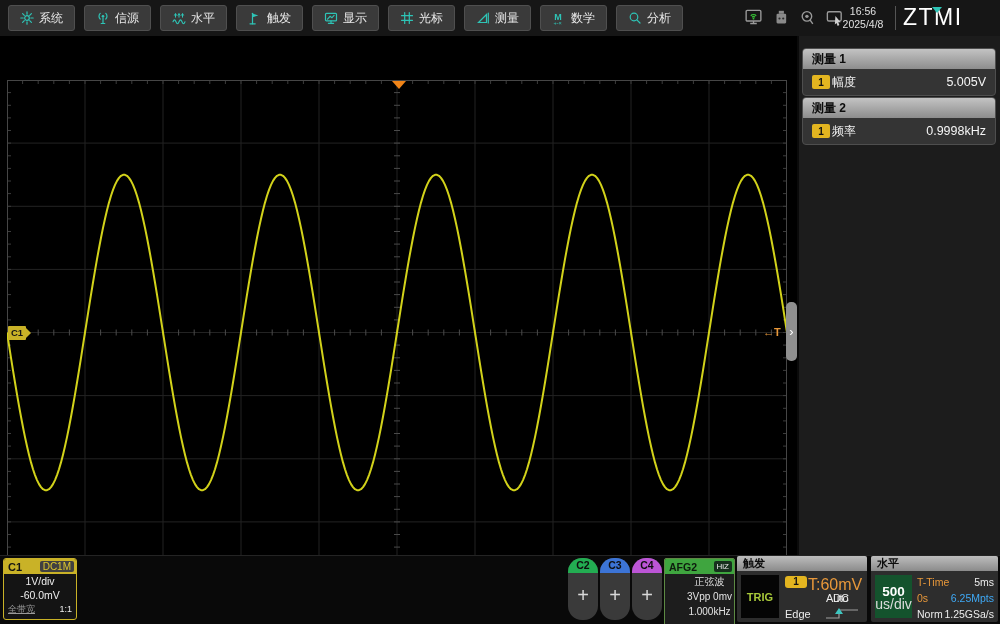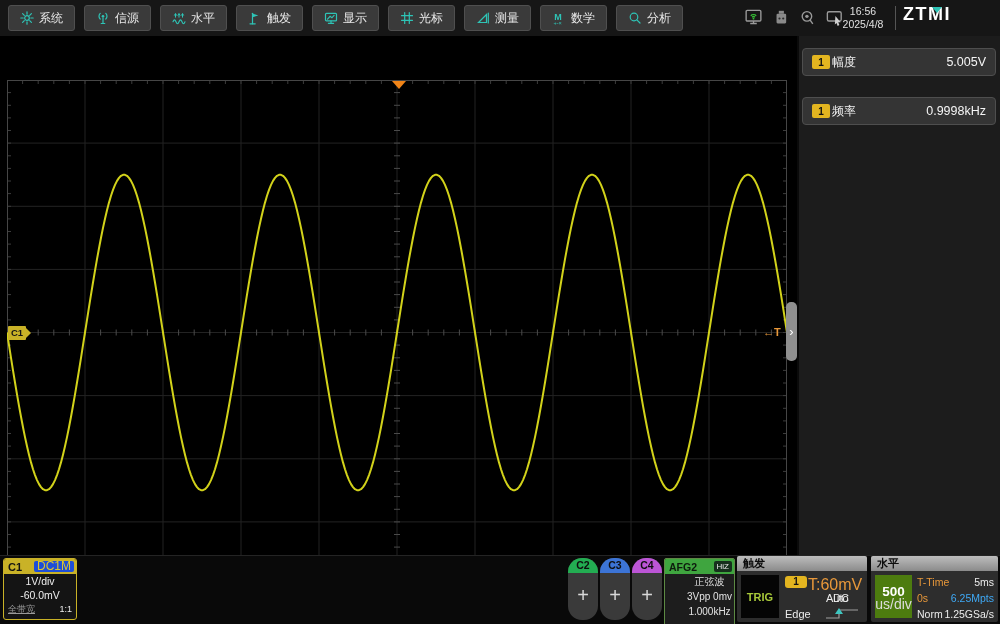--- a/index.html
+++ b/index.html
@@ -10,21 +10,21 @@
   #topbar { position:absolute; left:0; top:0; width:1000px; height:36px; background:#161616; }
   #tb-buttons { position:absolute; left:8px; top:5px; display:flex; gap:9px; }
   .tbtn { width:67px; height:26px; background:#3a3a3a; border:1px solid #4f4f4f; border-radius:3px;
     display:flex; align-items:center; justify-content:center; gap:5px; color:#e8e8e8; font-size:12px; cursor:pointer; }
   .tbtn svg { width:14px; height:14px; stroke:#2ec4b6; fill:none; stroke-width:1.2; stroke-linecap:round; }
   #status-icons { position:absolute; left:744px; top:9px; display:flex; gap:8px; align-items:center; }
   #status-icons svg { width:19px; height:17px; stroke:#9a9a9a; fill:none; stroke-width:1.2; }
   #clock { position:absolute; left:836px; top:5px; width:54px; text-align:center; color:#e0e0e0;
     font-size:10.5px; line-height:13px; }
   #tb-divider { position:absolute; left:895px; top:6px; width:1px; height:24px; background:#555; }
-  #logo { position:absolute; left:903px; top:4px; color:#fff; font-weight:bold; font-size:18px;
+  #logo { position:absolute; left:903px; top:4px; color:#fff; font-weight:normal; font-size:23px;
     letter-spacing:1.5px; }
   #logo-tri { position:absolute; left:29px; top:3px; width:0; height:0; border-left:5px solid transparent;
     border-right:5px solid transparent; border-top:6px solid #2ec4b6; }
 
   
   #wave-region { position:absolute; left:0; top:36px; width:797px; height:519px; background:#000; }
   #wave-svg { position:absolute; left:7px; top:44px; width:780px; height:505px; }
   #trig-pos-marker { position:absolute; left:392px; top:45px; width:0; height:0;
     border-left:7px solid transparent; border-right:7px solid transparent; border-top:8px solid #f08418; }
   #c1-marker { position:absolute; left:8px; top:290px; height:14px; background:#c9b227; color:#151515;
@@ -48,21 +48,21 @@
   .meas-value { margin-left:auto; color:#f5f5f5; font-size:12.5px; }
 
   
   #bottombar { position:absolute; left:0; top:555px; width:1000px; height:69px; background:#090909;
     border-top:1px solid #242424; }
 
   #c1-box { position:absolute; left:3px; top:558px; width:74px; height:62px; border:1px solid #c9b227;
     border-radius:3px; background:#141414; overflow:hidden; cursor:pointer; }
   #c1-head { height:15px; background:#c9b227; display:flex; align-items:center; justify-content:space-between; padding:0 2px; }
   #c1-name { color:#131313; font-weight:bold; font-size:11px; padding-left:2px; }
-  #c1-coupling { background:#1d4ed8; color:#dcc62e; font-size:12px; padding:0 3px; border-radius:2px; line-height:11px; }
+  #c1-coupling { background:#404040; color:#dcc62e; font-size:10px; padding:0 3px; border-radius:2px; line-height:11px; }
   .c1-line { text-align:center; color:#ececec; font-size:10.5px; line-height:14px; }
   #c1-foot { display:flex; justify-content:space-between; padding:0 4px; font-size:9px; line-height:14px; }
   #c1-bw { color:#9a9a9a;text-decoration:underline; } #c1-probe { color:#ececec;text-align:center; }
 
   .chan-mini { position:absolute; top:558px; width:30px; height:62px; background:#3a3a3a; border-radius:14px;
     overflow:hidden; cursor:pointer; }
   .chan-mini-head { height:15px; color:#0e0e0e; font-weight:bold; font-size:10.5px; text-align:center; line-height:15px; }
   .chan-plus { color:#d8d8d8; font-size:20px; font-weight:300; text-align:center; line-height:44px; }
   #c2-box { left:568px; } #c2-box .chan-mini-head { background:#23ad52; }
   #c3-box { left:600px; } #c3-box .chan-mini-head { background:#3c74d6; }
@@ -83,21 +83,21 @@
     display:flex; align-items:center; justify-content:center; color:#a8c93a; font-weight:bold; font-size:11px; }
   #trig-src { position:absolute; left:48px; top:20px; width:22px; height:12px; background:#e3b520; border-radius:3px;
     color:#141414; font-weight:bold; font-size:10px; text-align:center; line-height:12px; }
   #trig-sweep { position:absolute; left:48px; top:36px; color:#ececec; font-size:11px;margin-left:41px; }
   #trig-type  { position:absolute; left:48px; top:52px; color:#ececec; font-size:11px; }
   #trig-level { position:absolute; left:71px; top:20px; color:#e8983a; font-size:16px; }
   #trig-coupling { position:absolute; left:96px; top:36px; color:#ececec; font-size:11px; }
   #edge-glyph { position:absolute; left:88px; top:51px; width:34px; height:13px; }
 
   #horiz-panel { left:871px; width:127px; }
-  #horiz-box { position:absolute; left:4px; top:19px; width:37px; height:43px; background:#4d7c0f;
+  #horiz-box { position:absolute; left:4px; top:19px; width:37px; height:43px; background:#14532d;
     display:flex; flex-direction:column; align-items:center; justify-content:center; }
   #horiz-scale { color:#fff; font-weight:bold; font-size:13.5px; line-height:15px; }
   #horiz-unit { color:#dcdcdc; font-size:14px; line-height:11px; }
   .hrow { position:absolute; left:46px; width:77px; display:flex; justify-content:space-between; font-size:10.5px; }
   .hlabel-orange { color:#e8983a; } .hval-white { color:#ececec; } .hval-blue { color:#3fa9f5; } .hlabel-white { color:#ececec; }
 </style>
 </head>
 <body>
 
 <div id="topbar">
@@ -491,27 +491,29 @@
   <div id="trig-pos-marker"></div>
   <div id="c1-marker">C1</div>
   <div id="t-level-marker">←T</div>
   <div id="expand-handle">
     <span>›</span>
   </div>
 </div>
 
 <div id="sidebar">
   <div class="meas-card" style="top:12px;">
+    <div class="meas-header">测量 1</div>
     <div class="meas-row">
       <span class="src-badge">1</span>
       <span class="meas-label">幅度</span>
       <span class="meas-value">5.005V</span>
     </div>
   </div>
   <div class="meas-card" style="top:61px;">
+    <div class="meas-header">测量 2</div>
     <div class="meas-row">
       <span class="src-badge">1</span>
       <span class="meas-label">频率</span>
       <span class="meas-value">0.9998kHz</span>
     </div>
   </div>
 </div>
 
 <div id="bottombar"></div>
 

